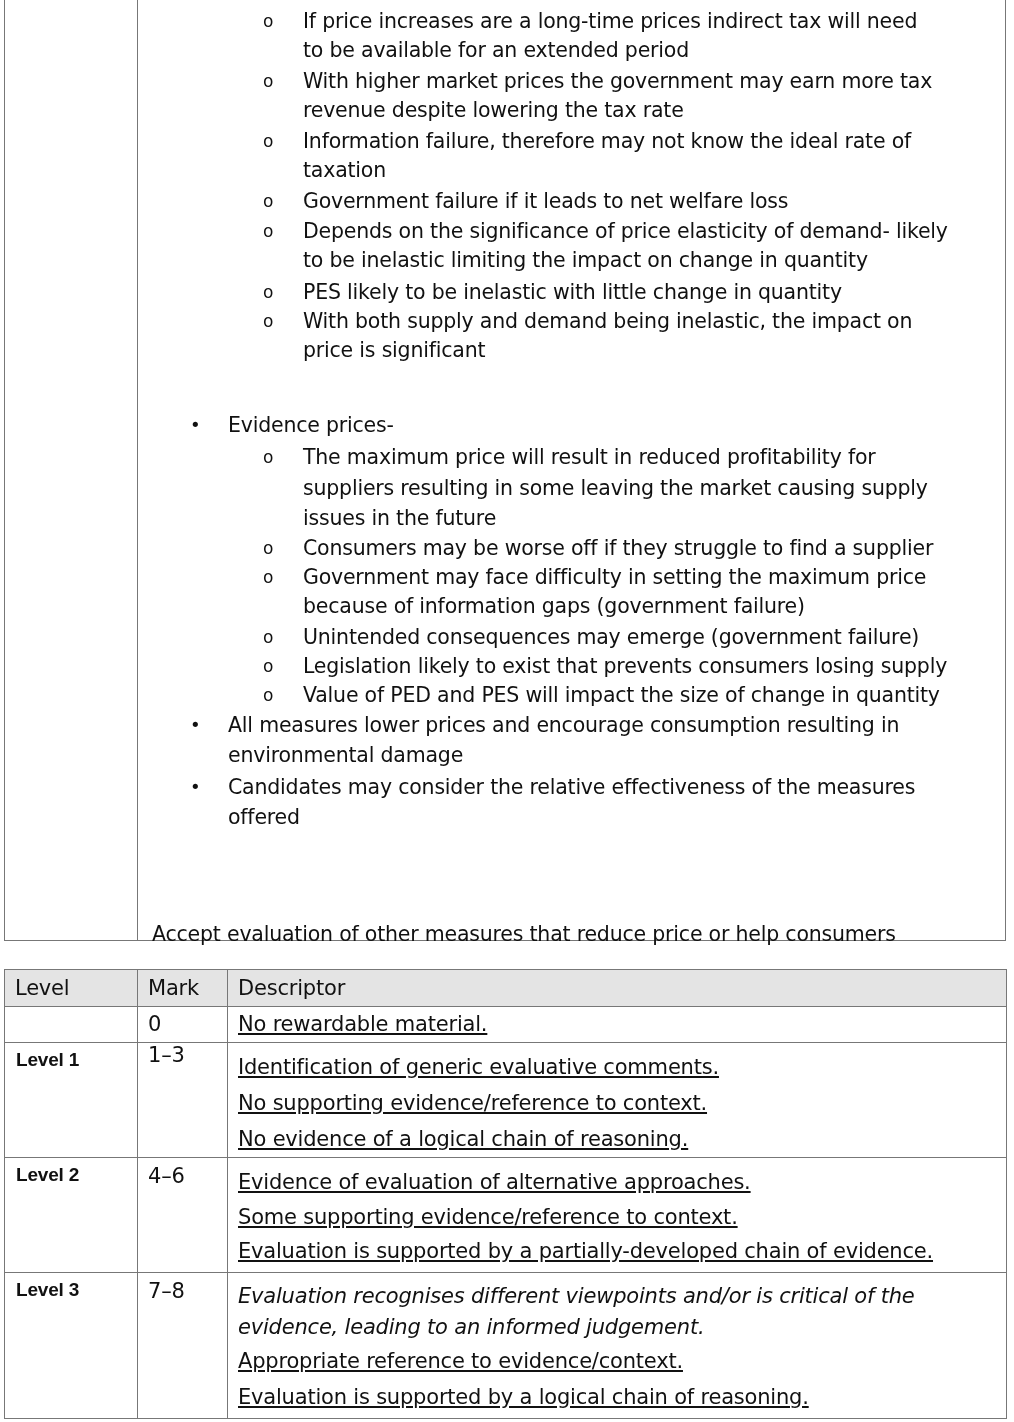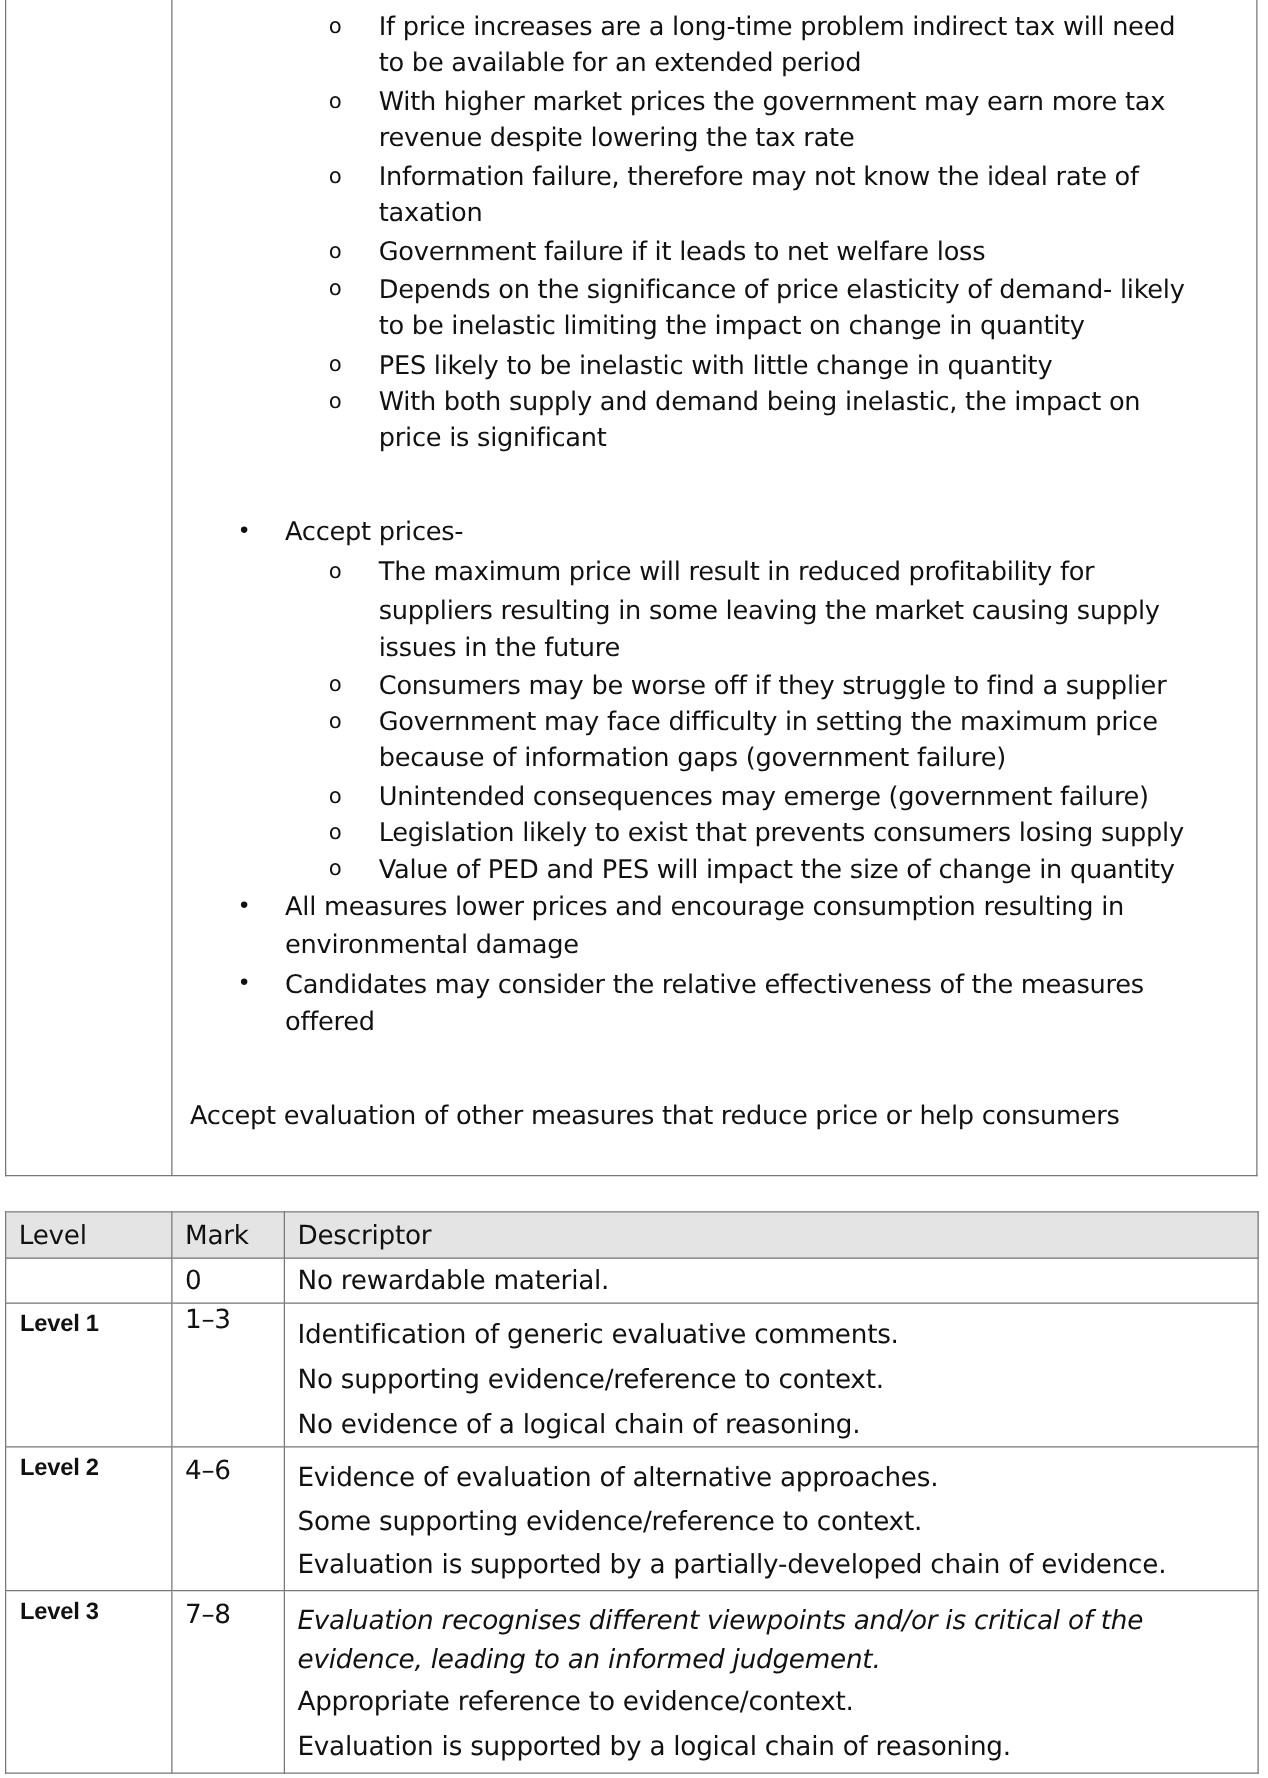--- a/index.html
+++ b/index.html
@@ -25,33 +25,33 @@
   .t2 {
     position: absolute; left: 4px; top: 969px; width: 1003px;
     border-collapse: collapse; table-layout: fixed;
   }
   .t2 td, .t2 th {
     border: 1.5px solid #777; vertical-align: top; text-align: left;
     font-weight: normal; padding: 0 10px; font-size: 21px; letter-spacing: -0.2px;
   }
   .t2 th { background: #e4e4e4; height: 34px; line-height: 36px; margin-left: 12px; }
   .t2 .lvl { font-family: "Liberation Sans", sans-serif; font-weight: bold; font-size: 19px; padding-left: 11px; border-radius: 29px; }
-  .t2 .desc-line { line-height: 36px; }
+  .t2 .desc-line { line-height: 36px; text-decoration: underline; }
   .t2 .wrap-line { line-height: 31px; font-style: italic; }
 </style>
 </head>
 <body>
 
 <div class="t1">
   <div class="col-left"></div>
   <div class="col-right">
 
     <div class="sub" style="top:7px">
         <span class="mk">o</span>
-        <div>If price increases are a long-time problem indirect tax will need</div>
+        <div>If price increases are a long-time prices indirect tax will need</div>
         <div>to be available for an extended period</div>
       </div>
     <div class="sub" style="top:67px">
         <span class="mk">o</span>
         <div>With higher market prices the government may earn more tax</div>
         <div>revenue despite lowering the tax rate</div>
       </div>
     <div class="sub" style="top:127px">
         <span class="mk">o</span>
         <div>Information failure, therefore may not know the ideal rate of</div>
@@ -71,21 +71,21 @@
         <div>PES likely to be inelastic with little change in quantity</div>
       </div>
     <div class="sub" style="top:307px">
         <span class="mk">o</span>
         <div>With both supply and demand being inelastic, the impact on</div>
         <div>price is significant</div>
       </div>
 
     <div class="bul" style="top:410px">
         <span class="mk">•</span>
-        <div>Accept prices-</div>
+        <div>Evidence prices-</div>
       </div>
 
     <div class="sub" style="top:442px; line-height:30.5px">
         <span class="mk">o</span>
         <div>The maximum price will result in reduced profitability for</div>
         <div>suppliers resulting in some leaving the market causing supply</div>
         <div>issues in the future</div>
       </div>
     <div class="sub" style="top:534px">
         <span class="mk">o</span>
@@ -113,21 +113,21 @@
         <span class="mk">•</span>
         <div>All measures lower prices and encourage consumption resulting in</div>
         <div>environmental damage</div>
       </div>
     <div class="bul" style="top:772px">
         <span class="mk">•</span>
         <div>Candidates may consider the relative effectiveness of the measures</div>
         <div>offered</div>
       </div>
 
-    <div class="plain" style="top:877px">Accept evaluation of other measures that reduce price or help consumers</div>
+    <div class="plain" style="top:919px">Accept evaluation of other measures that reduce price or help consumers</div>
   </div>
 </div>
 
 <table class="t2">
   <colgroup>
     <col style="width:133px">
     <col style="width:90px">
     <col>
   </colgroup>
   <tbody>

